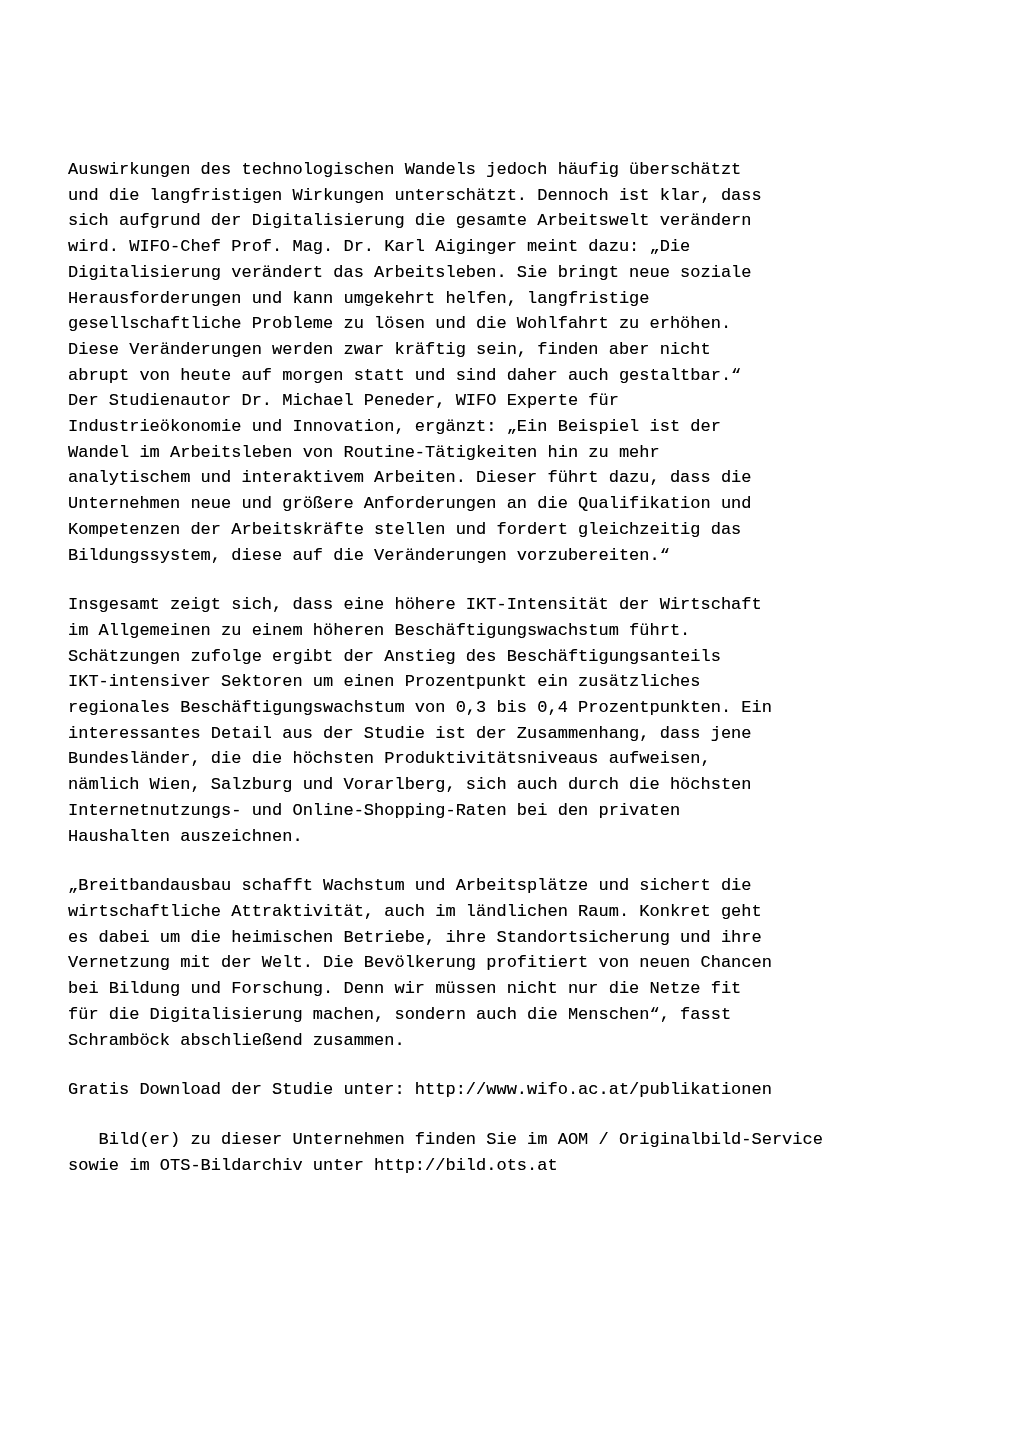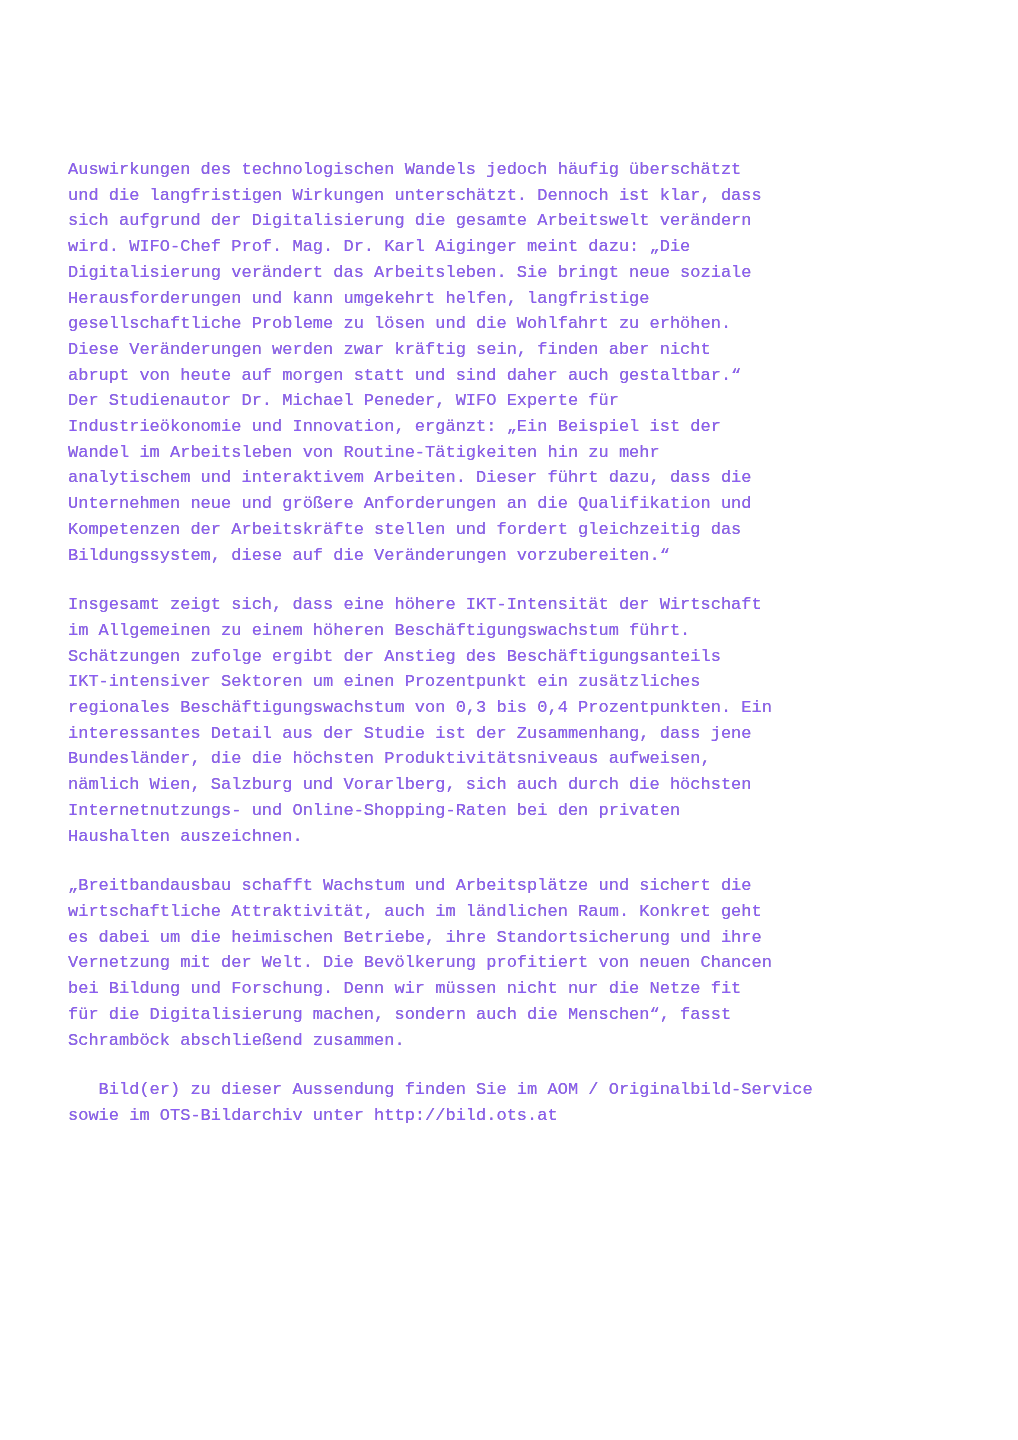--- a/index.html
+++ b/index.html
@@ -14,21 +14,21 @@
     overflow: hidden;
   }
   .page {
     position: absolute;
     top: 157px;
     left: 68px;
     width: 790px;
     font-family: "Liberation Mono", "DejaVu Sans Mono", monospace;
     font-size: 17px;
     line-height: 25.7px;
-    color: #8b5cf6;
+    color: #000000;
     text-shadow: 0 0 0.6px rgba(40,40,40,0.55);
   }
   .para {
     margin: 0 0 24px 0;
     white-space: pre;
   }
 </style>
 </head>
 <body>
 
@@ -59,15 +59,16 @@
 nämlich Wien, Salzburg und Vorarlberg, sich auch durch die höchsten
 Internetnutzungs- und Online-Shopping-Raten bei den privaten
 Haushalten auszeichnen.</p>
   <p class="para">„Breitbandausbau schafft Wachstum und Arbeitsplätze und sichert die
 wirtschaftliche Attraktivität, auch im ländlichen Raum. Konkret geht
 es dabei um die heimischen Betriebe, ihre Standortsicherung und ihre
 Vernetzung mit der Welt. Die Bevölkerung profitiert von neuen Chancen
 bei Bildung und Forschung. Denn wir müssen nicht nur die Netze fit
 für die Digitalisierung machen, sondern auch die Menschen“, fasst
 Schramböck abschließend zusammen.</p>
-  <p class="para">   Bild(er) zu dieser Aussendung finden Sie im AOM / Originalbild-Service
+  <p class="para">Gratis Download der Studie unter: http://www.wifo.ac.at/publikationen</p>
+  <p class="para">   Bild(er) zu dieser Unternehmen finden Sie im AOM / Originalbild-Service
 sowie im OTS-Bildarchiv unter http://bild.ots.at</p>
 </div>
 
 </body></html>

